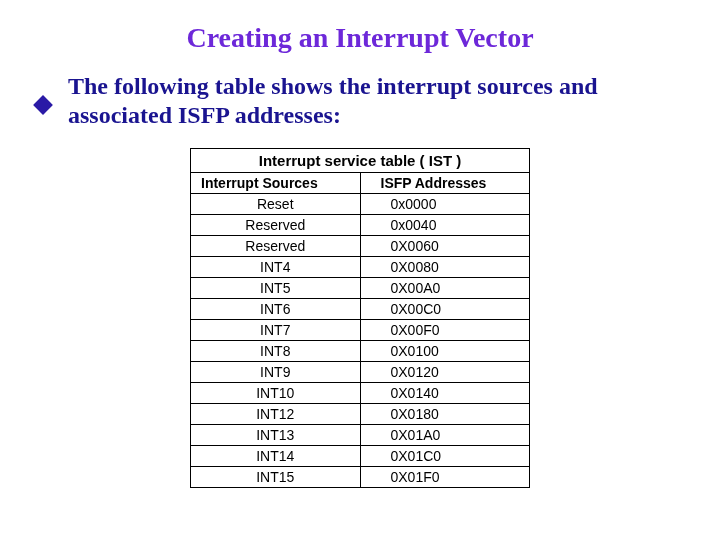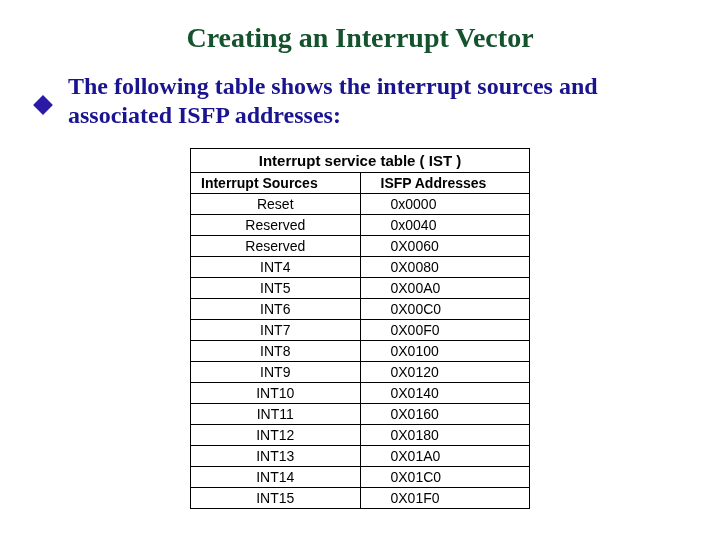--- a/index.html
+++ b/index.html
@@ -6,21 +6,21 @@
   body {
     width: 720px;
     height: 540px;
     background: #ffffff;
     font-family: "Times New Roman", serif;
     position: relative;
     overflow: hidden;
   }
   .title {
     text-align: center;
-    color: #14532d;
+    color: #6d28d9;
     font-size: 28px;
     font-weight: bold;
     padding-top: 22px;
     padding-bottom: 18px;
   }
   .body-row {
     display: flex;
     align-items: center;
     padding-left: 36px;
     padding-right: 30px;
@@ -135,24 +135,20 @@
         </tr>
         <tr>
           <td>INT9</td>
           <td>0X0120</td>
         </tr>
         <tr>
           <td>INT10</td>
           <td>0X0140</td>
         </tr>
         <tr>
-          <td>INT11</td>
-          <td>0X0160</td>
-        </tr>
-        <tr>
           <td>INT12</td>
           <td>0X0180</td>
         </tr>
         <tr>
           <td>INT13</td>
           <td>0X01A0</td>
         </tr>
         <tr>
           <td>INT14</td>
           <td>0X01C0</td>

